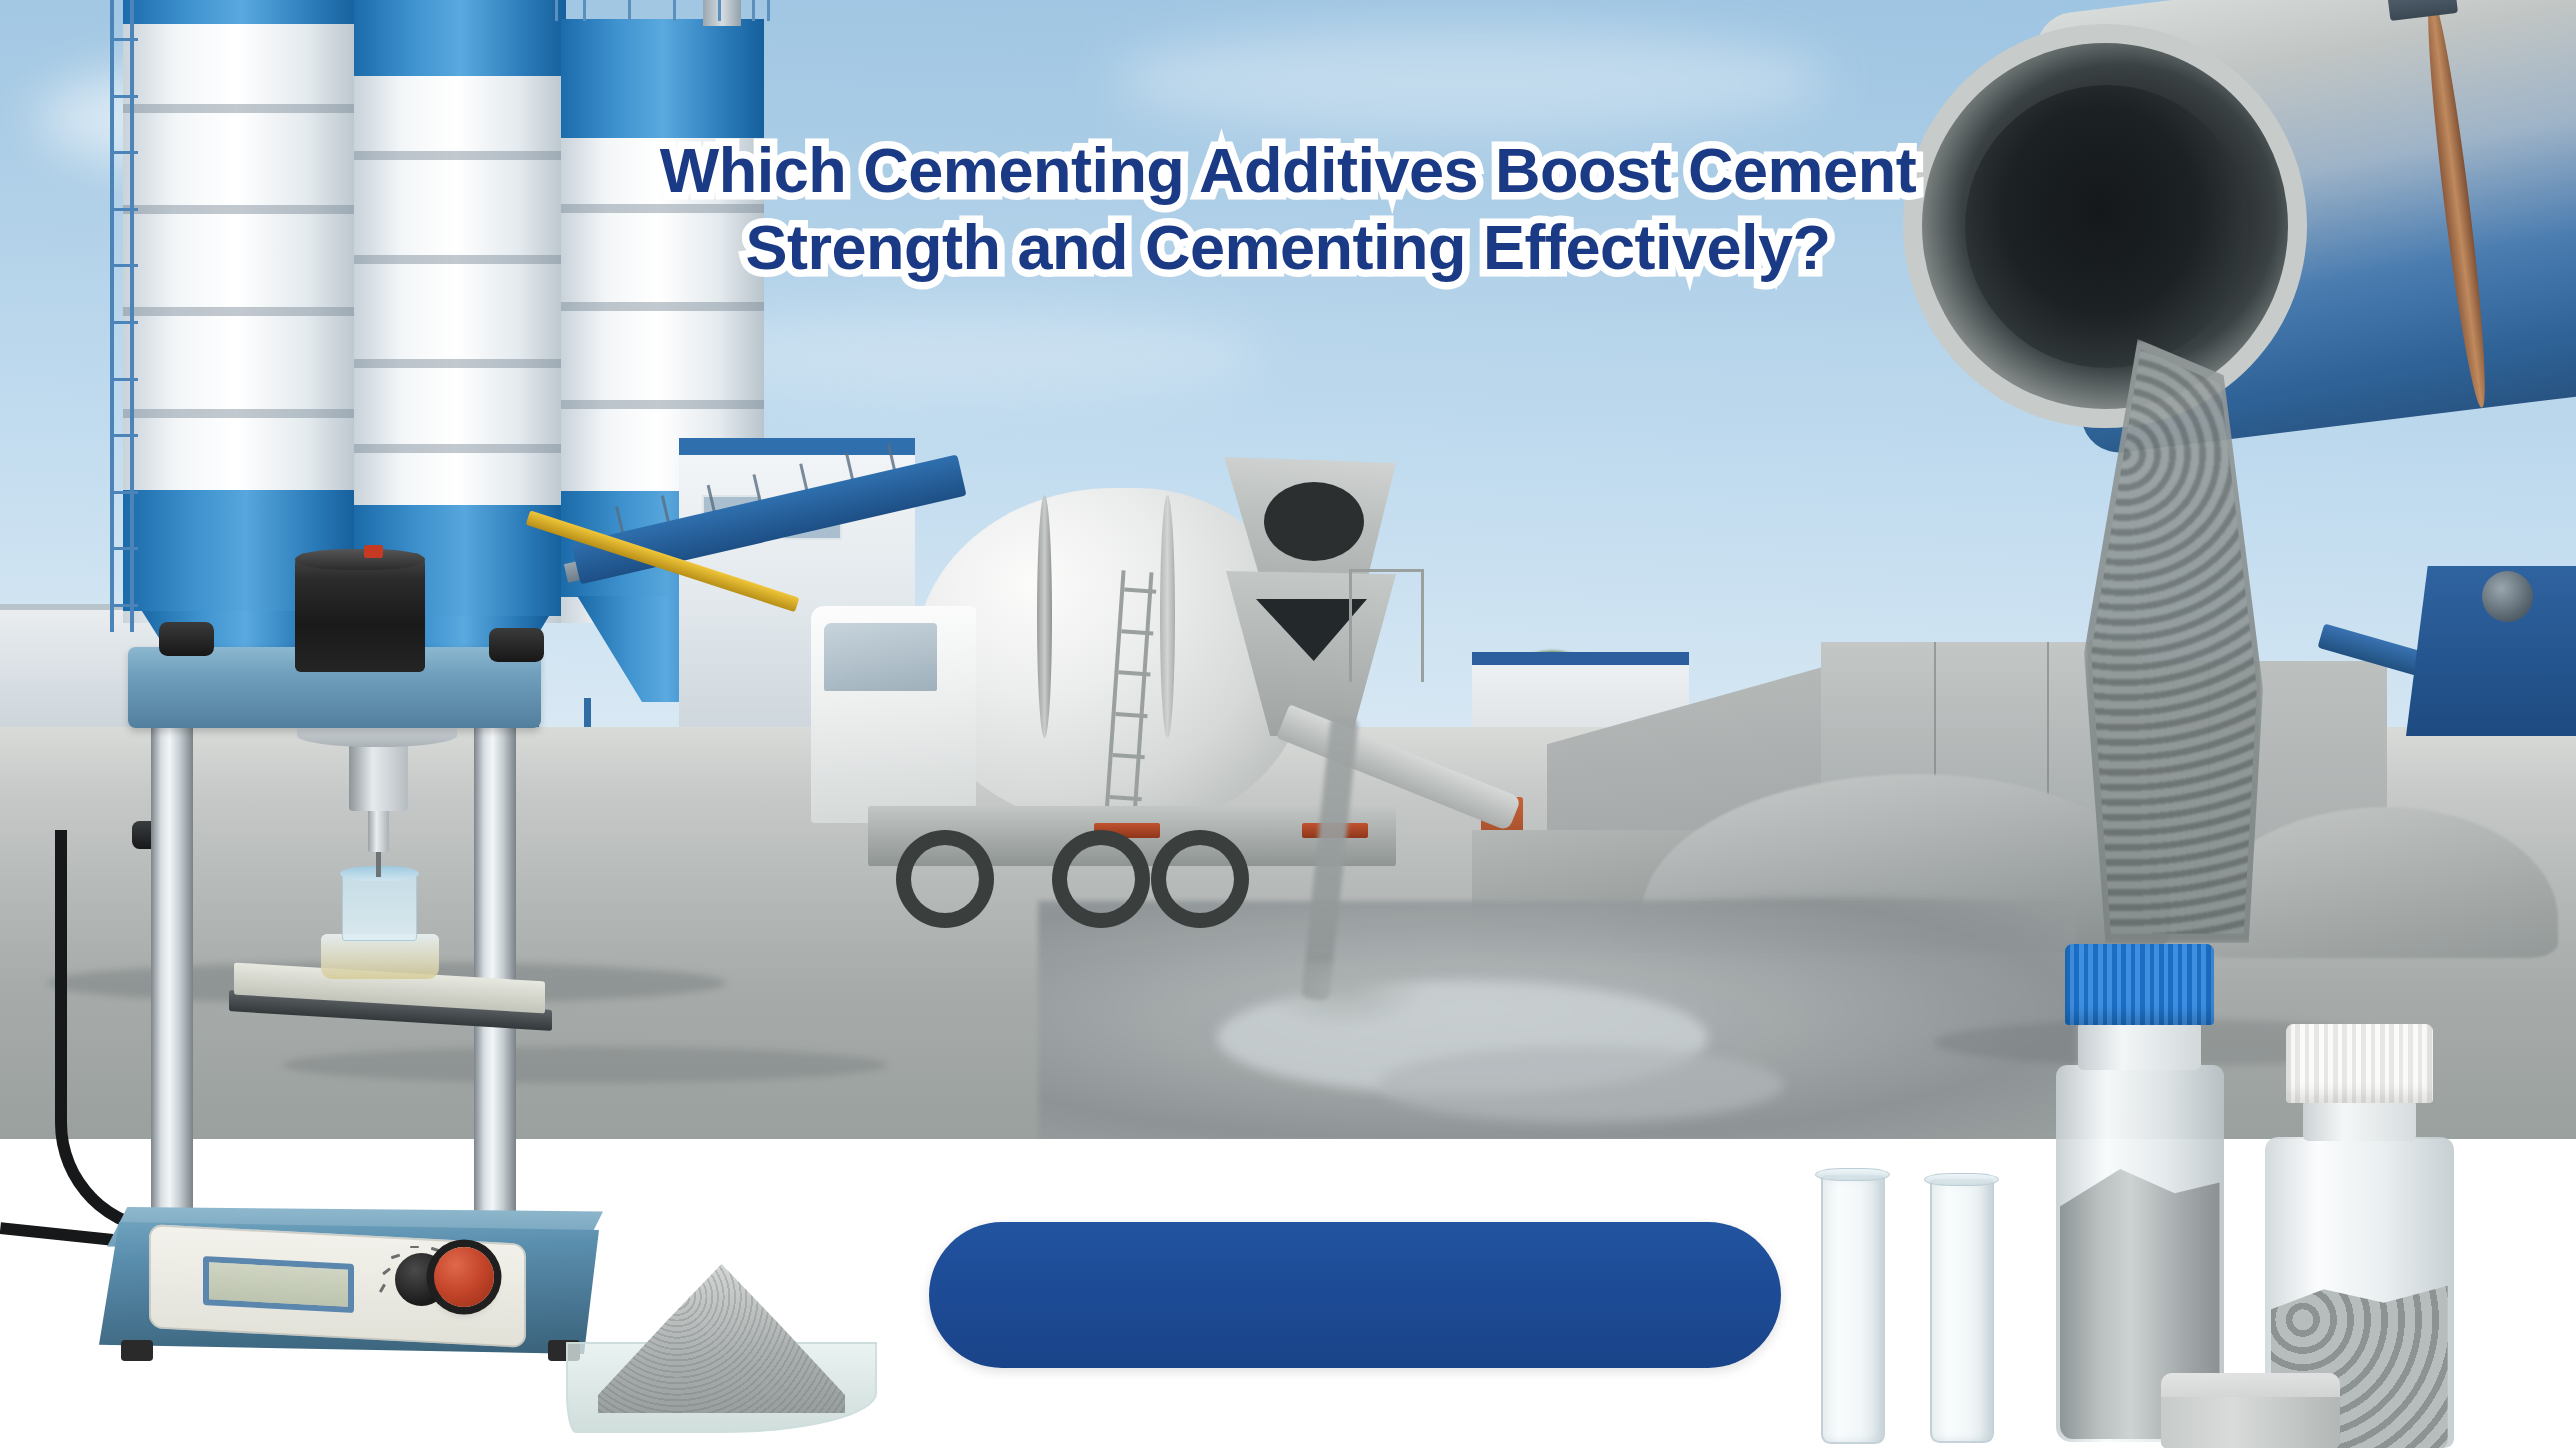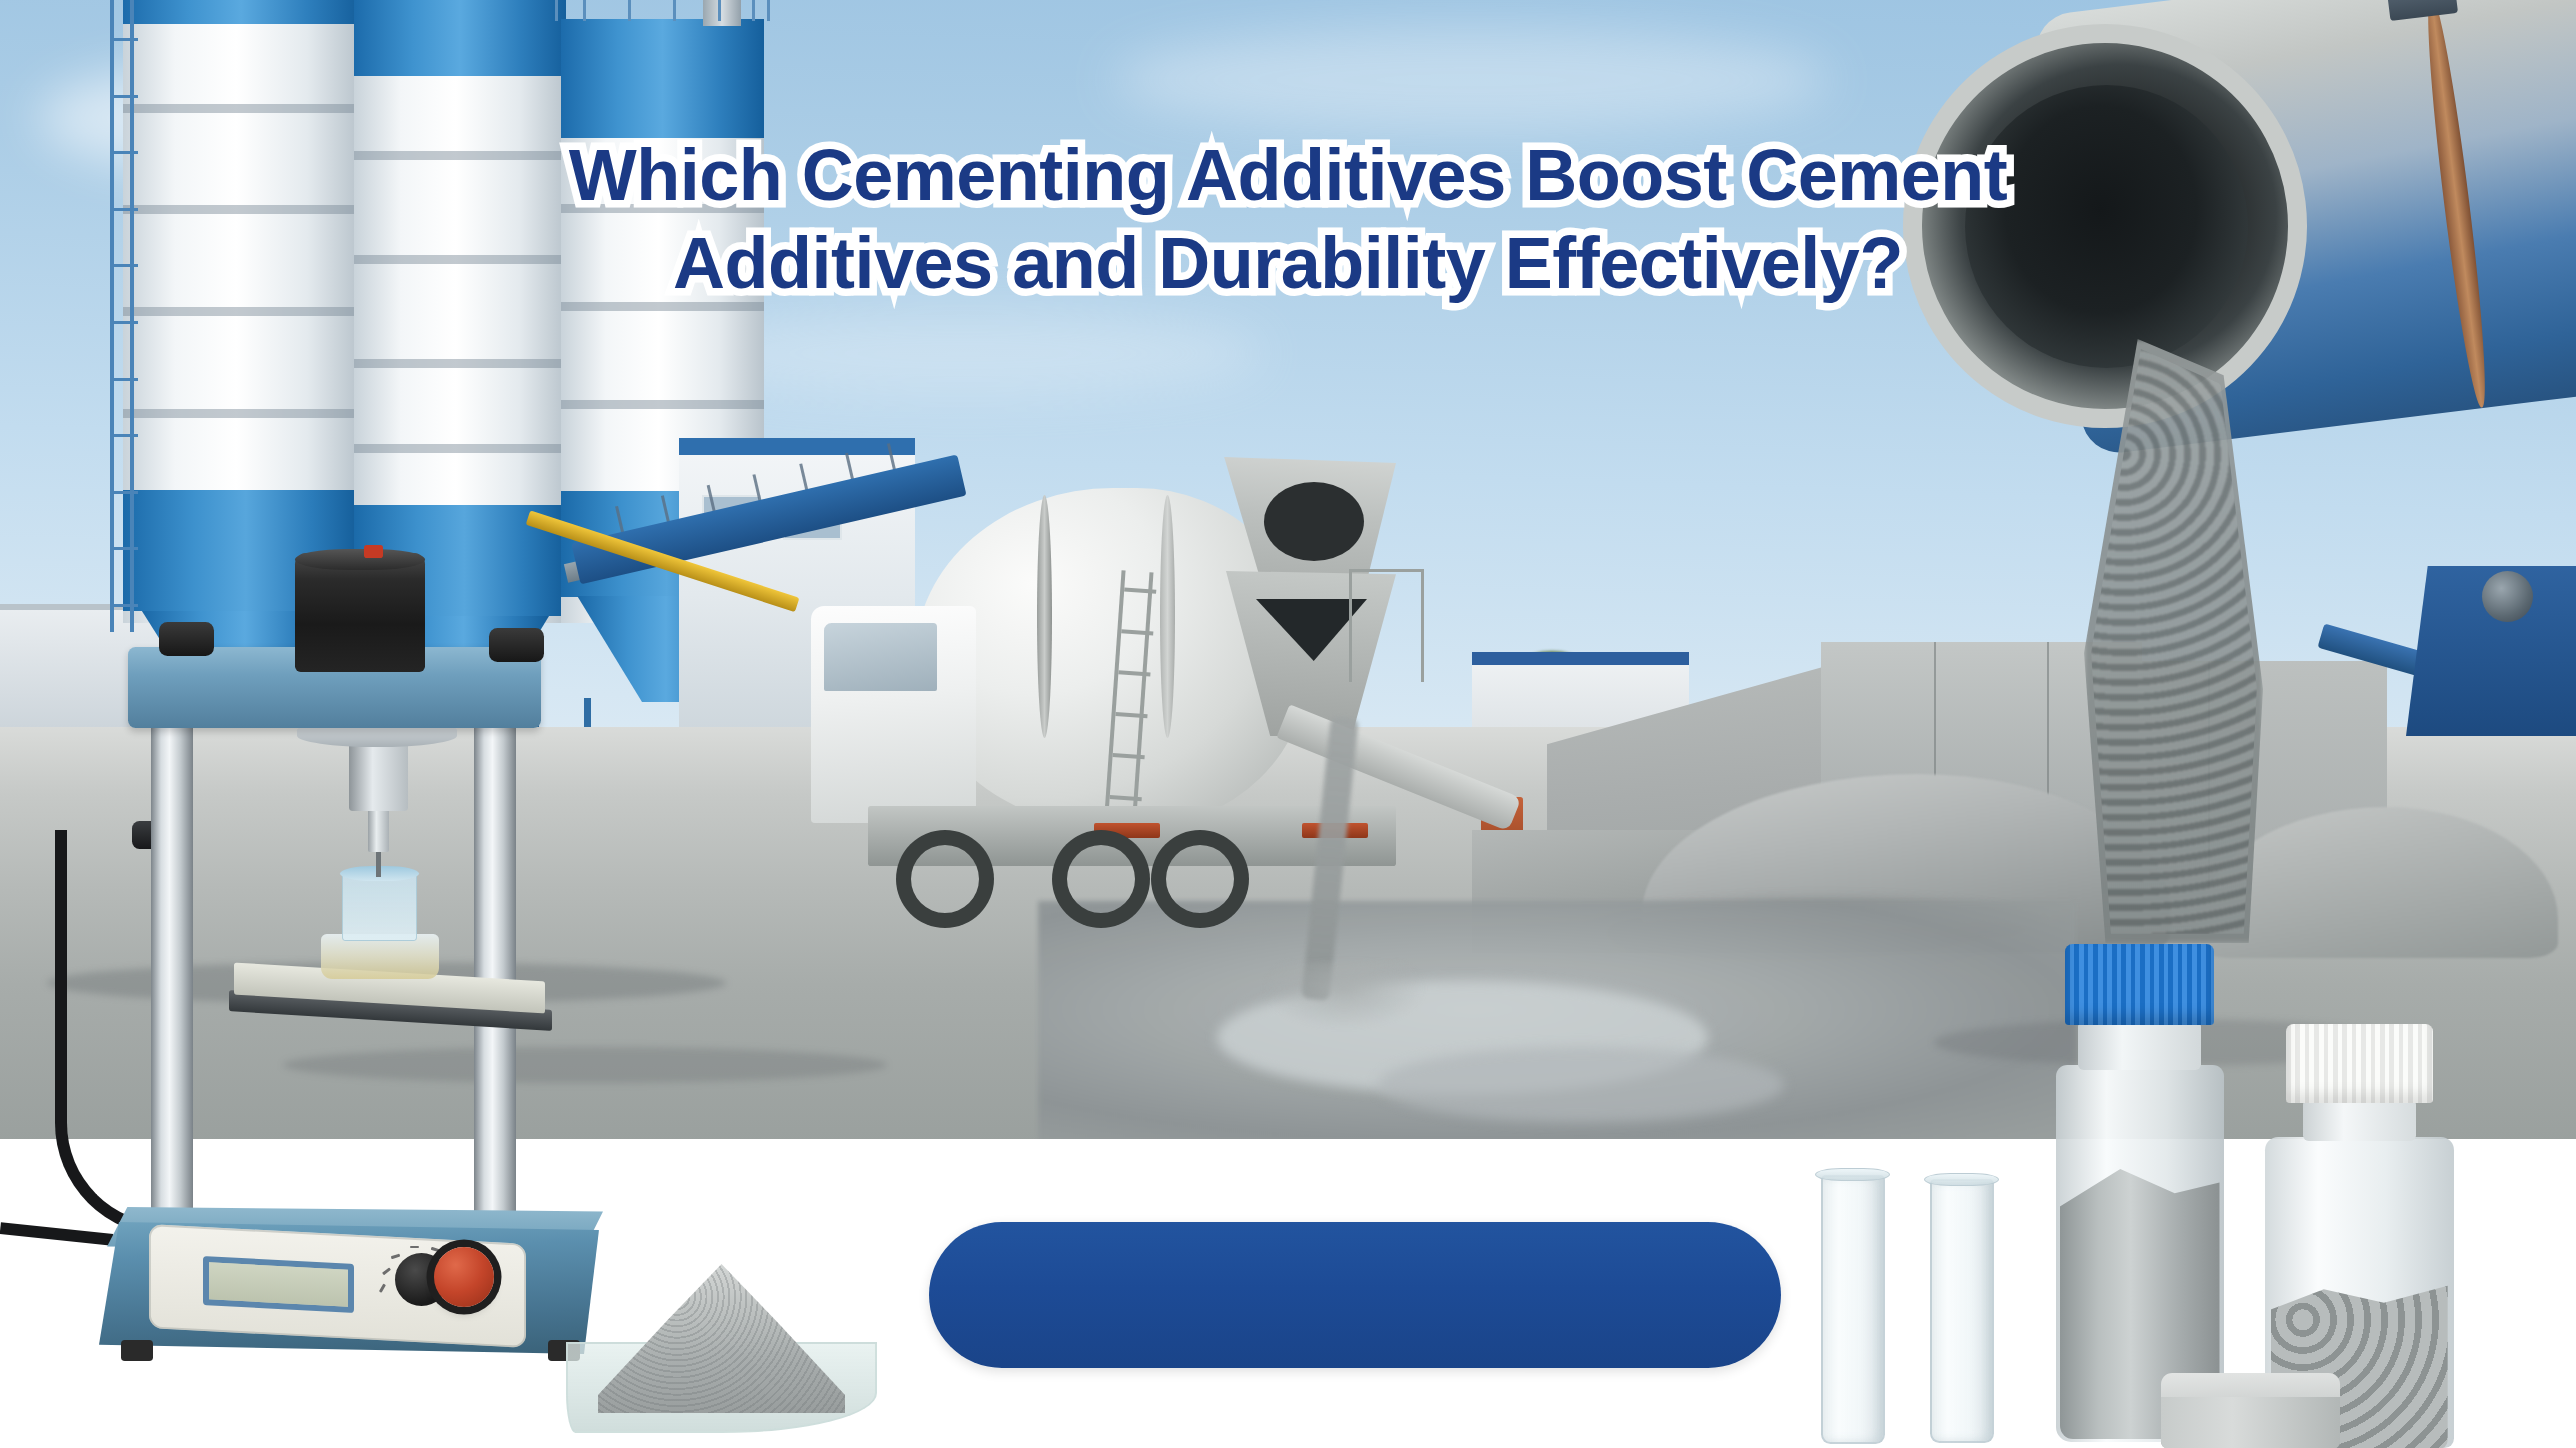--- a/index.html
+++ b/index.html
@@ -178,21 +178,21 @@
   .bm-pour { position:absolute; left:206px; top:377px; width:179px; height:604px;
     background:linear-gradient(180deg, rgba(150,156,156,.92) 0%, rgba(135,142,142,.9) 40%, rgba(122,129,129,.86) 100%);
     clip-path:polygon(30% 0, 78% 6%, 100% 58%, 92% 100%, 12% 100%, 0 52%);
     filter:blur(2.4px); }
   .bm-pour-tex { position:absolute; left:213px; top:387px; width:166px; height:585px;
     background:repeating-radial-gradient(circle at 20% 18%, rgba(70,76,78,.42) 0 6.6px, rgba(190,195,195,.22) 6.6px 15px);
     clip-path:polygon(30% 0, 78% 6%, 100% 58%, 92% 100%, 12% 100%, 0 52%); filter:blur(1.1px); opacity:.85; }
 
   
   .title { position:absolute; left:0; top:132px; width:2576px; text-align:center;
-    font-size:72px; font-weight:bold; line-height:1.22; color:#1b3a85;
+    font-size:63px; font-weight:bold; line-height:1.22; color:#1b3a85;
     letter-spacing:-0.5px;
     -webkit-text-stroke:15px #ffffff; paint-order:stroke fill;
     text-shadow:0 2.8px 0 rgba(255,255,255,.9); }
   .title .ln { display:block; }
 
   
   .white-area { position:absolute; left:0; top:1139px; width:2576px; height:309px; background:#ffffff; }
 
   
   .tester { position:absolute; left:38px; top:462px; width:585px; height:986px; }
@@ -492,21 +492,21 @@
       <div class="bm-pour"></div>
       <div class="bm-pour-tex"></div>
       <div class="bm-arm"></div>
       <div class="bm-frame"></div>
       <div class="bm-bolt"></div>
     </div>
   </div>
 
   <div class="title">
     <span class="ln">Which Cementing Additives Boost Cement</span>
-    <span class="ln">Additives and Durability Effectively?</span>
+    <span class="ln">Strength and Cementing Effectively?</span>
   </div>
 
   <div class="white-area"></div>
 
   <div class="tester">
     <div class="t-cable"></div>
     <div class="t-cable2"></div>
     <div class="t-plug"></div>
 
     <div class="t-pillar l"></div>

